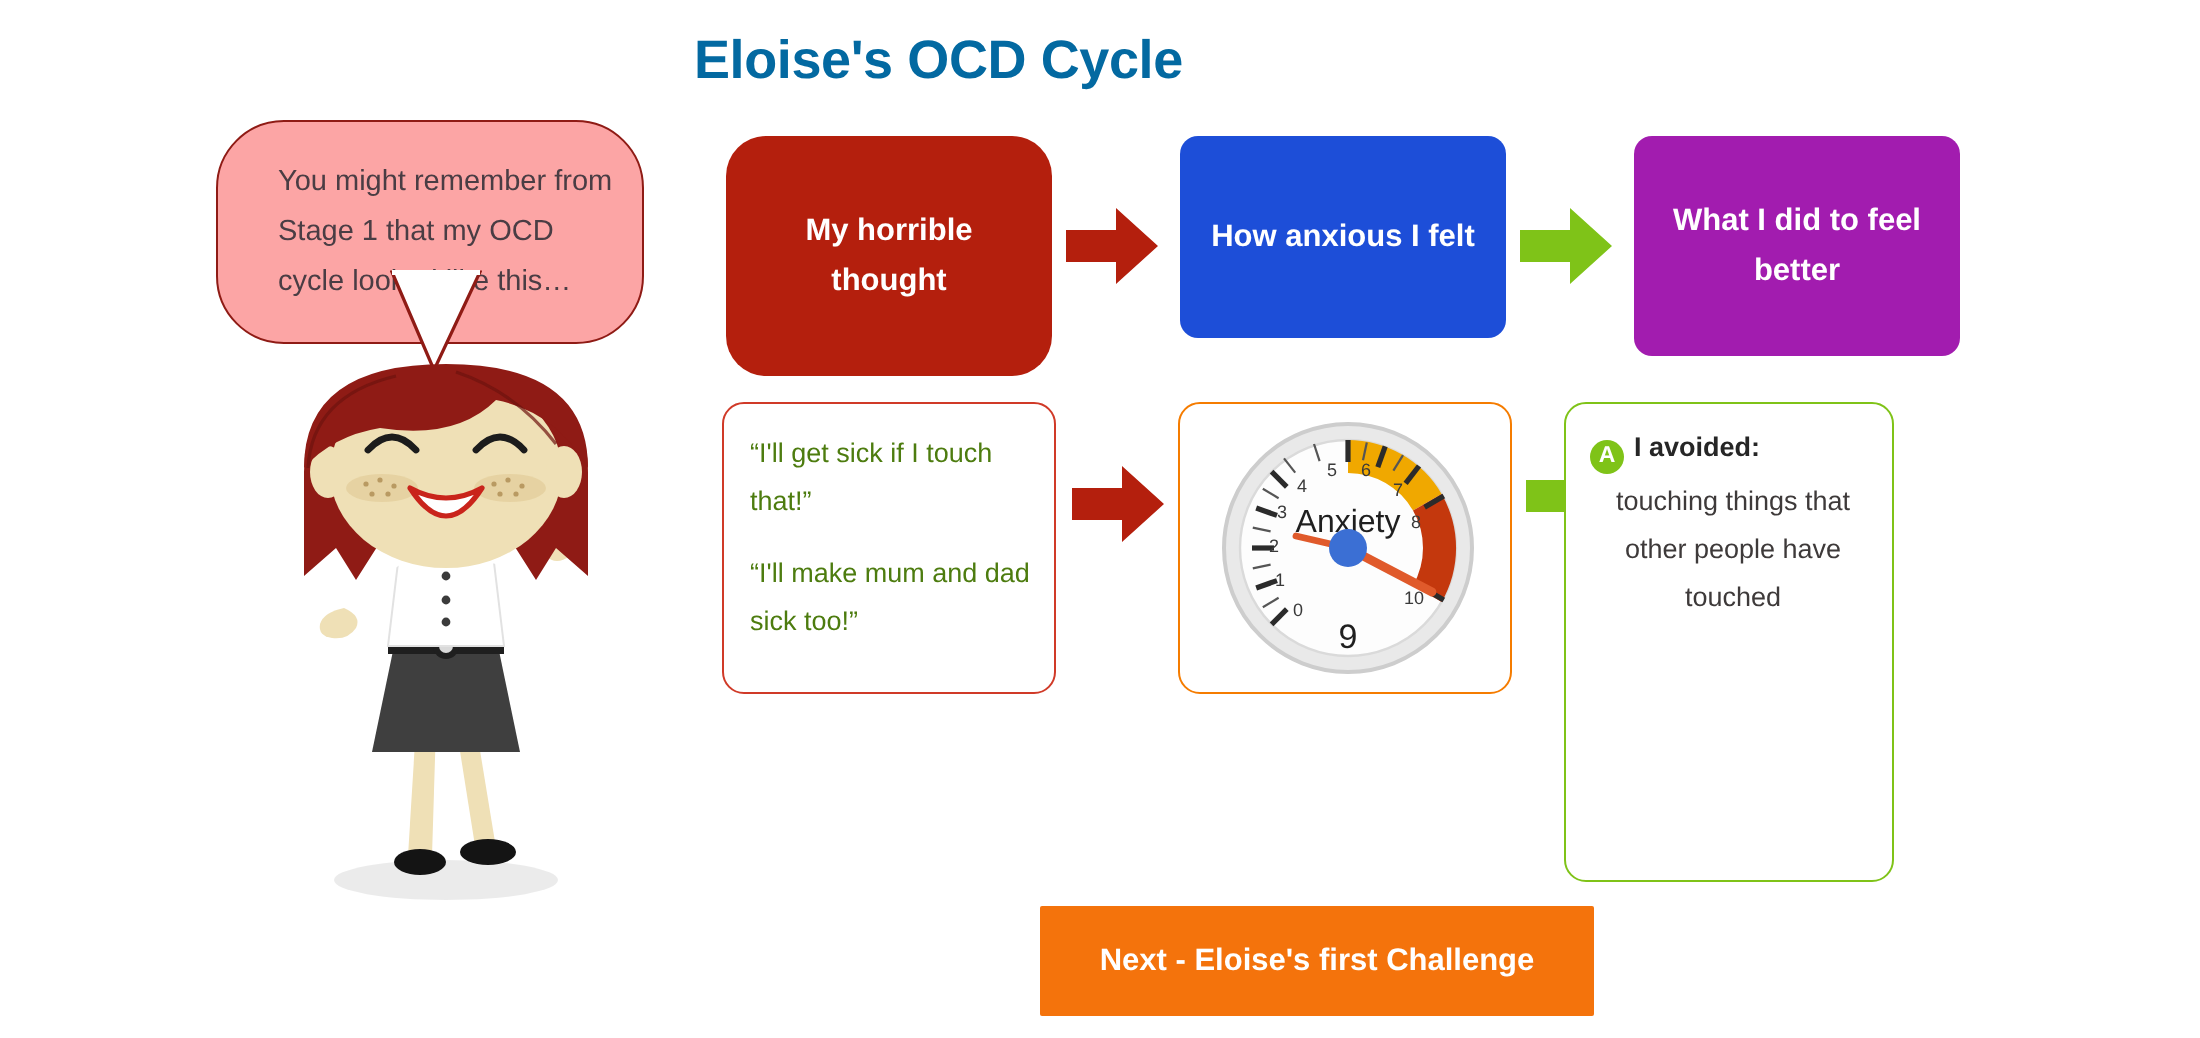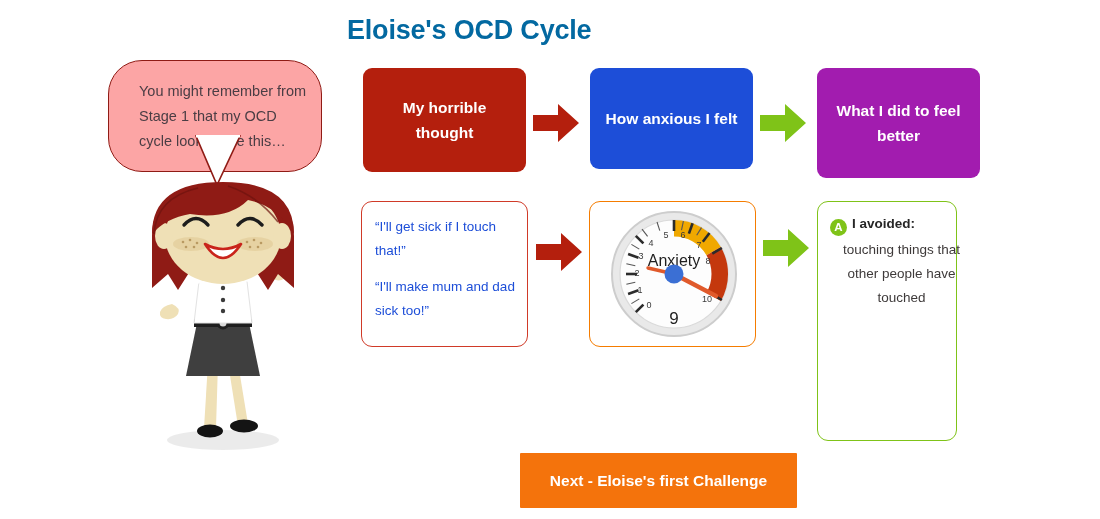--- a/index.html
+++ b/index.html
@@ -74,21 +74,21 @@
     font-weight: bold;
     font-size: 15.5px;
     line-height: 25px;
     text-align: center;
     display: flex;
     align-items: center;
     justify-content: center;
     box-sizing: border-box;
     padding: 0 12px;
   }
-  #box-thought  { left: 363px; top: 68px;  width: 163px; height: 104px; background: #b41f0d; }
+  #box-thought  { left: 363px; top: 68px;  width: 163px; height: 120px; background: #b41f0d; border-radius: 20px; }
   #box-anxious  { left: 590px; top: 68px;  width: 163px; height: 101px; background: #1d4ed8; }
   #box-better   { left: 817px; top: 68px;  width: 163px; height: 110px; background: #a21caf; }
 
   
   .arrow {
     position: absolute;
     width: 46px;
     height: 38px;
   }
   #arrow1 { left: 533px; top: 104px; }
@@ -105,31 +105,31 @@
   }
   #box-quotes {
     left: 361px; top: 201px; width: 167px; height: 146px;
     border: 1.6px solid #d03a28;
   }
   #box-gauge {
     left: 589px; top: 201px; width: 167px; height: 146px;
     border: 1.6px solid #f57c00;
   }
   #box-actions {
-    left: 817px; top: 201px; width: 140px; height: 240px;
+    left: 782px; top: 201px; width: 165px; height: 240px;
     border: 1.6px solid #7fc318;
   }
 
   .quote-text {
     position: absolute;
     left: 13px;
     width: 146px;
     font-size: 13.5px;
     line-height: 24px;
-    color: #1d4ed8;
+    color: #4d7c0f;
   }
   #quote1 { top: 13px; }
   #quote2 { top: 73px; }
 
   
   .gauge-wrap {
     position: absolute;
     left: 18px;
     top: 6px;
     width: 132px;

